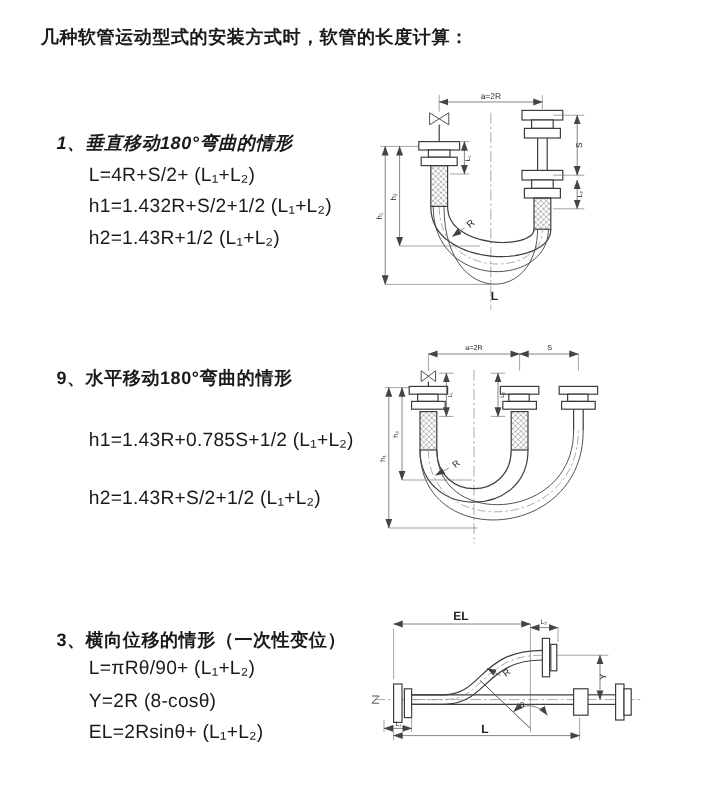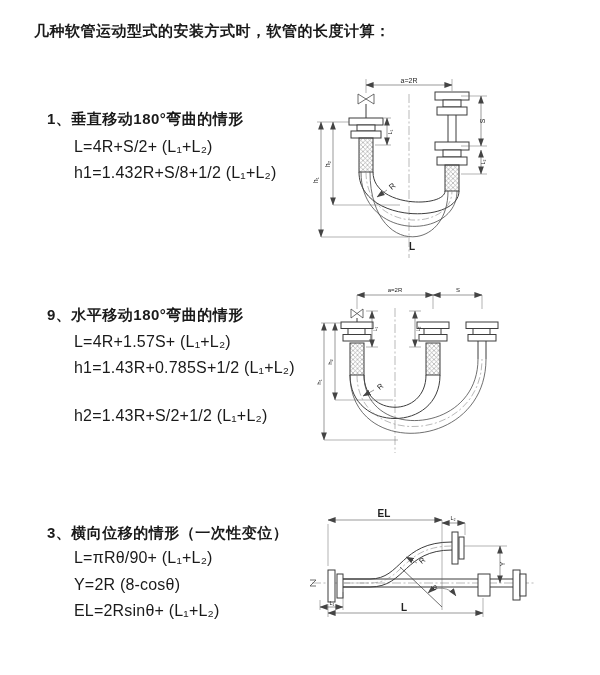--- a/index.html
+++ b/index.html
@@ -31,26 +31,26 @@
   .fl{fill:#fff;stroke:#3d3d3d;stroke-width:1;}
   .hose-dash{stroke:#8a8a8a;stroke-width:.6;fill:none;stroke-dasharray:7 2.5 2 2.5;}
 </style>
 </head>
 <body>
 
 <div class="page">
 
   <div class="doc-title">几种软管运动型式的安装方式时，软管的长度计算：</div>
 
-  <div class="sec-heading" style="top:110px;">1、垂直移动180°弯曲的情形</div>
+  <div class="sec-heading" style="top:110px;font-style:italic;">1、垂直移动180°弯曲的情形</div>
   <div class="formula" style="top:138px;">L=4R+S/2+ (L₁+L₂)</div>
-  <div class="formula" style="top:164px;">h1=1.432R+S/8+1/2 (L₁+L₂)</div>
+  <div class="formula" style="top:164px;">h1=1.432R+S/2+1/2 (L₁+L₂)</div>
+  <div class="formula" style="top:190px;">h2=1.43R+1/2 (L₁+L₂)</div>
 
   <div class="sec-heading" style="top:306px;">9、水平移动180°弯曲的情形</div>
-  <div class="formula" style="top:333px;">L=4R+1.57S+ (L₁+L₂)</div>
   <div class="formula" style="top:359px;">h1=1.43R+0.785S+1/2 (L₁+L₂)</div>
   <div class="formula" style="top:407px;">h2=1.43R+S/2+1/2 (L₁+L₂)</div>
 
   <div class="sec-heading" style="top:524px;">3、横向位移的情形（一次性变位）</div>
   <div class="formula" style="top:549px;">L=πRθ/90+ (L₁+L₂)</div>
   <div class="formula" style="top:576px;">Y=2R (8-cosθ)</div>
   <div class="formula" style="top:602px;">EL=2Rsinθ+ (L₁+L₂)</div>
 
   <svg style="left:300px;top:66px;" width="250" height="195" viewBox="0 0 250 195">
     <defs>

